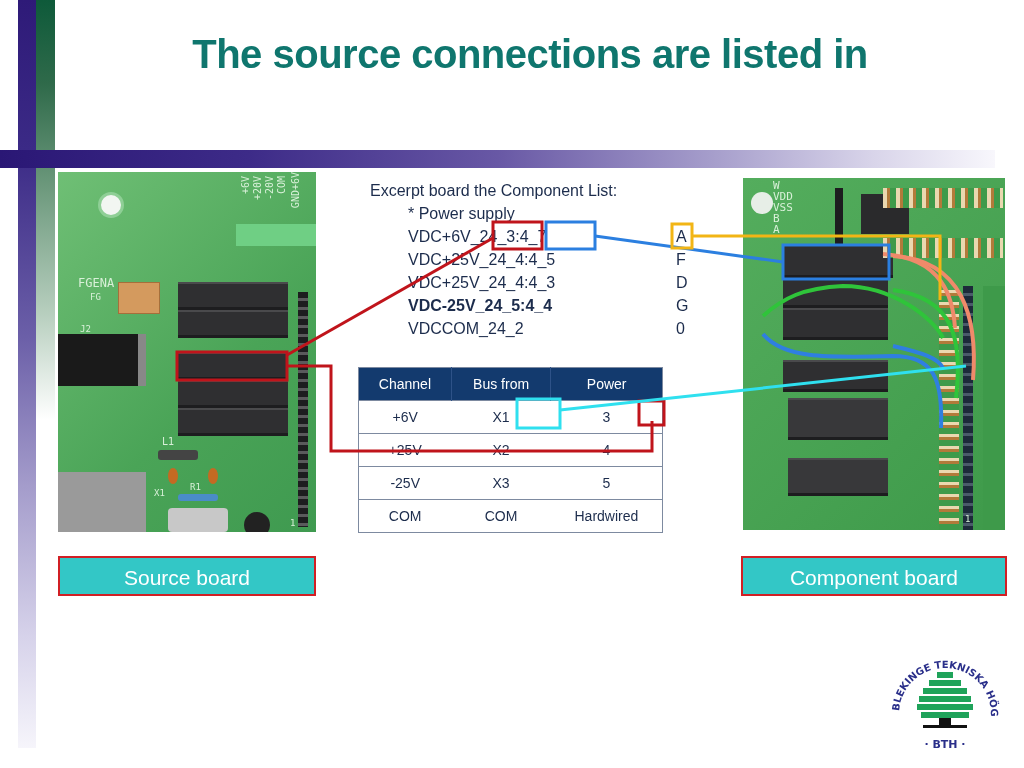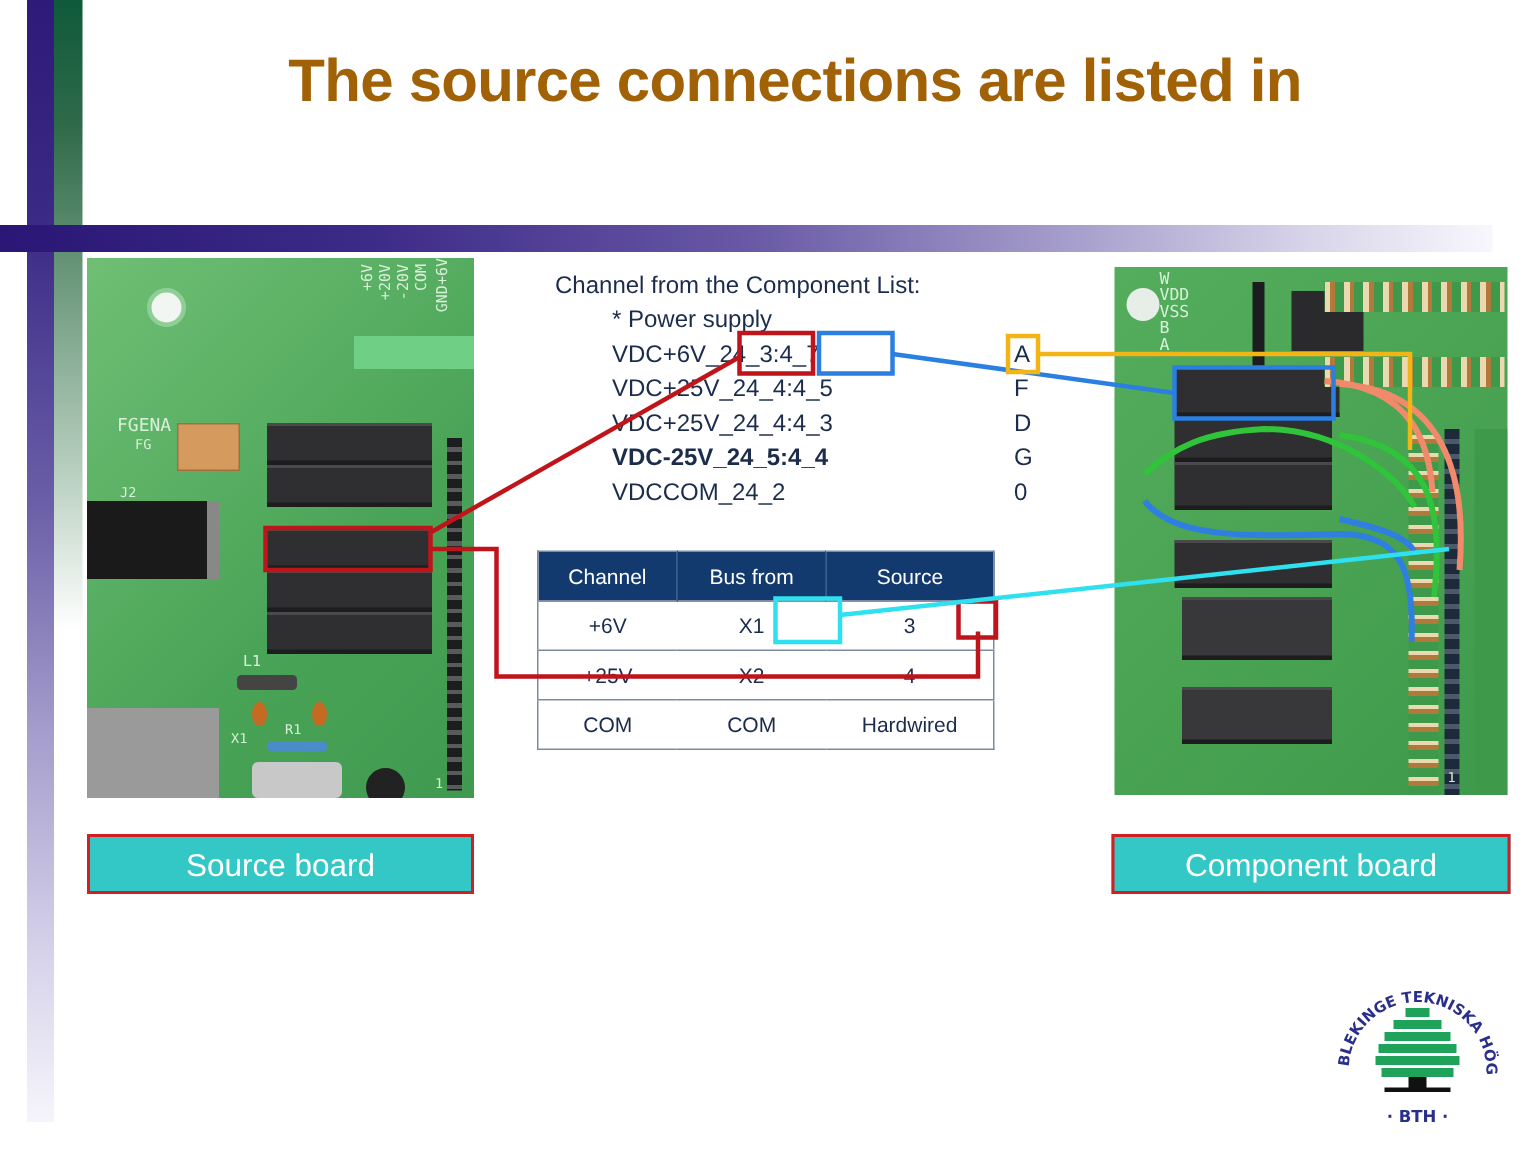--- a/index.html
+++ b/index.html
@@ -15,21 +15,21 @@
   .vbar-green {
     position: absolute; left: 36px; top: 0; width: 19px; height: 420px;
     background: linear-gradient(to bottom, #0e5a3a 0%, #2f6a4a 20%, #6e9a7e 45%, #b8cfbf 75%, #ffffff 100%);
   }
   .hbar {
     position: absolute; left: 0; top: 150px; width: 995px; height: 18px;
     background: linear-gradient(to right, #2a1775 0%, #3d2b88 25%, #6858a5 50%, #a79fcc 72%, #d9d5ea 88%, #f8f7fc 100%);
   }
   .title {
     position: absolute; left: 100px; top: 30px; width: 860px;
-    text-align: center; color: #a16207; font-weight: bold;
+    text-align: center; color: #0f766e; font-weight: bold;
     font-size: 40px; line-height: 48px; letter-spacing: -0.5px;
   }
   .title span { display: block; }
 
   
   .photo-src {
     position: absolute; left: 58px; top: 172px; width: 258px; height: 360px;
     background: linear-gradient(135deg, #6fbf75 0%, #4aa457 60%, #3f9a50 100%);
     overflow: hidden;
   }
@@ -134,52 +134,57 @@
     <path d="M150 78 C 220 82, 235 140, 230 202" stroke="#f08a6a" stroke-width="4" fill="none"></path>
     <path d="M20 138 C 40 120, 60 110, 100 108 C 150 108, 190 140, 200 160" stroke="#2fc43a" stroke-width="4" fill="none"></path>
     <path d="M150 112 C 210 120, 220 160, 213 220" stroke="#2fc43a" stroke-width="4" fill="none"></path>
     <path d="M20 156 C 40 180, 80 180, 150 178 C 190 178, 200 200, 198 250" stroke="#2f7fe0" stroke-width="4" fill="none"></path>
     <path d="M150 168 C 180 175, 195 180, 200 190" stroke="#2f7fe0" stroke-width="4" fill="none"></path>
   </svg>
   <div class="pcb-text" style="left:222px;top:336px;font-size:9px;">1</div>
 </div>
 
 <div class="clist">
-  <div class="heading">Channel from the Component List:</div>
+  <div class="heading">Excerpt board the Component List:</div>
   <div class="sub">* Power supply</div>
   <div class="row" style="top:46px;"><span>VDC+6V_24_3:4_7</span></div>
   <div class="row" style="top:69px;"><span>VDC+25V_24_4:4_5</span></div>
   <div class="row" style="top:92px;"><span>VDC+25V_24_4:4_3</span></div>
   <div class="row" style="top:115px;font-weight:bold;"><span>VDC-25V_24_5:4_4</span></div>
   <div class="row" style="top:138px;"><span>VDCCOM_24_2</span></div>
   <div class="letter" style="top:46px;">A</div>
   <div class="letter" style="top:69px;">F</div>
   <div class="letter" style="top:92px;">D</div>
   <div class="letter" style="top:115px;">G</div>
   <div class="letter" style="top:138px;">0</div>
 </div>
 
 <table class="tbl">
   <thead>
     <tr>
       <th>Channel</th>
       <th>Bus from</th>
-      <th>Source</th>
+      <th>Power</th>
     </tr>
   </thead>
   <tbody>
     <tr>
       <td>+6V</td>
       <td>X1</td>
       <td>3</td>
     </tr>
     <tr>
       <td>+25V</td>
       <td>X2</td>
       <td>4</td>
+    </tr>
+    <tr>
+      <td>-25V</td>
+      <td>X3</td>
+      <td>5</td>
     </tr>
     <tr>
       <td>COM</td>
       <td>COM</td>
       <td>Hardwired</td>
     </tr>
   </tbody>
 </table>
 
 <div class="label-box" style="left:58px;top:556px;width:258px;">Source board</div>

